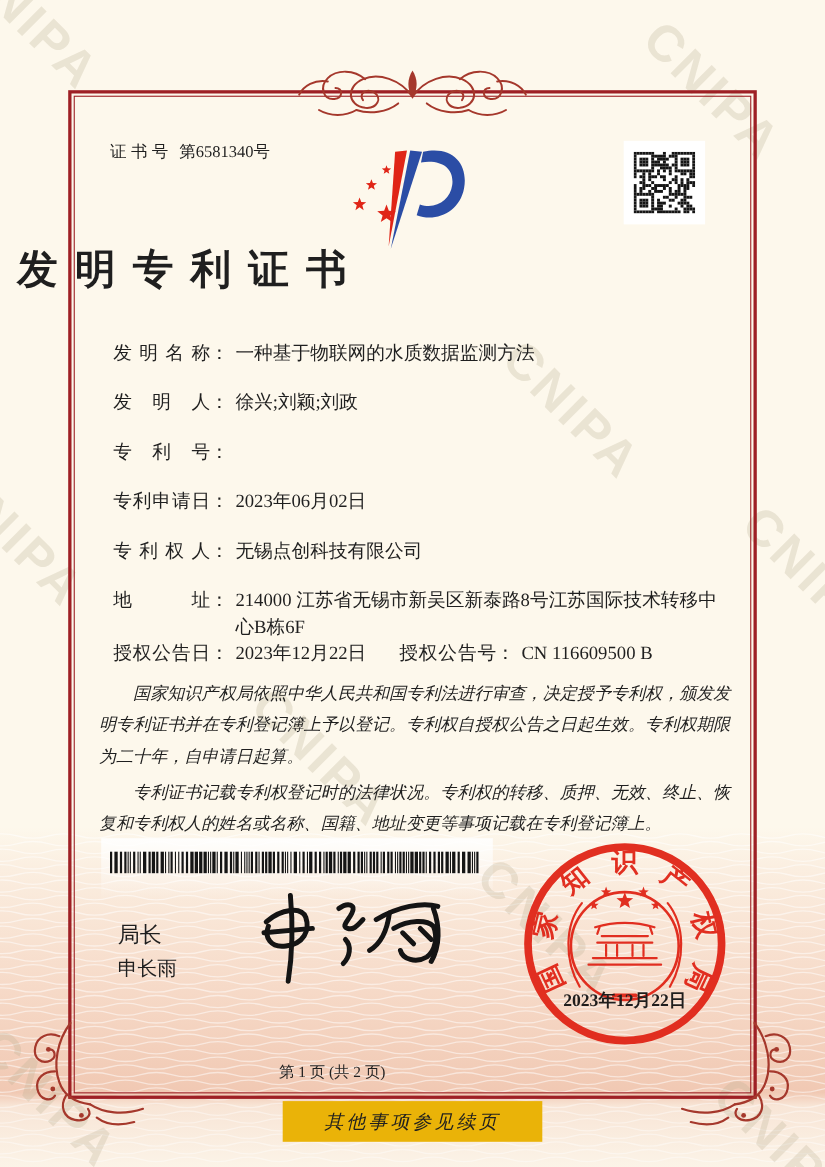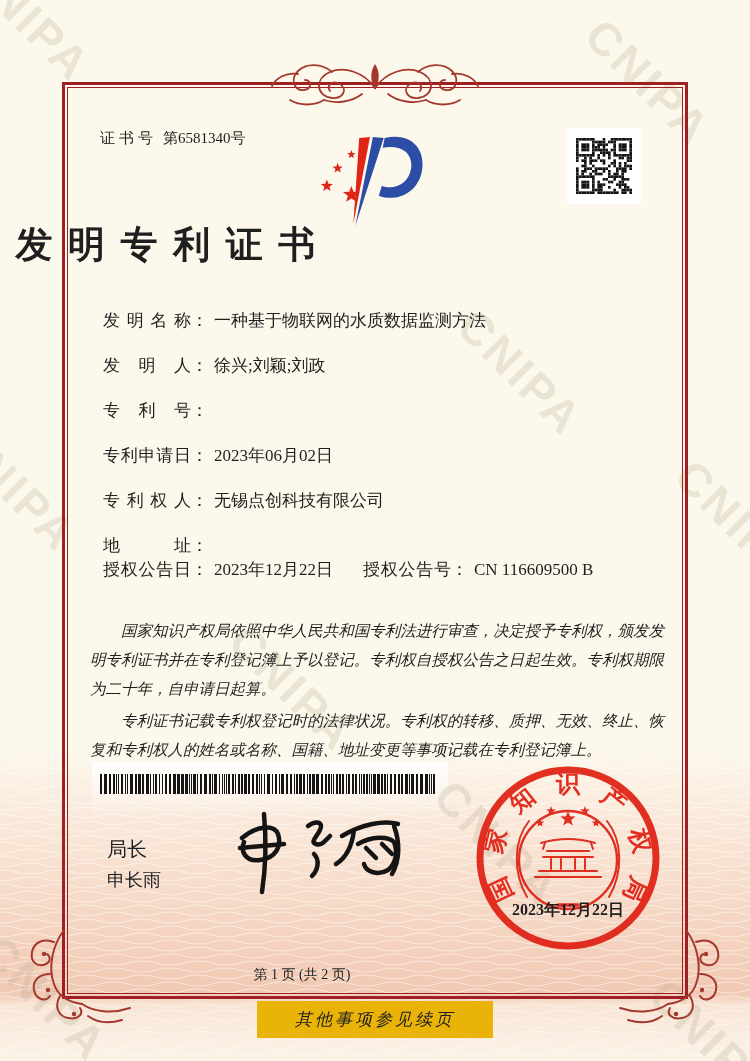--- a/index.html
+++ b/index.html
@@ -452,20 +452,21 @@
         <span class="fvalue">2023年06月02日</span>
       </div>
       <div class="frow">
         <span class="flabel">专利权人</span>
           <span class="fcolon">：</span>
         <span class="fvalue">无锡点创科技有限公司</span>
       </div>
       <div class="frow addr">
         <span class="flabel">地址</span>
           <span class="fcolon">：</span>
+        <span class="fvalue">214000 江苏省无锡市新吴区新泰路8号江苏国际技术转移中心B栋6F</span>
       </div>
       <div class="frow dual">
         <span class="flabel">授权公告日</span>
           <span class="fcolon">：</span>
         <span class="fvalue">2023年12月22日</span>
         <span class="flabel">授权公告号</span>
           <span class="fcolon">：</span>
         <span class="fvalue">CN 116609500 B</span>
       </div>
     </div>

